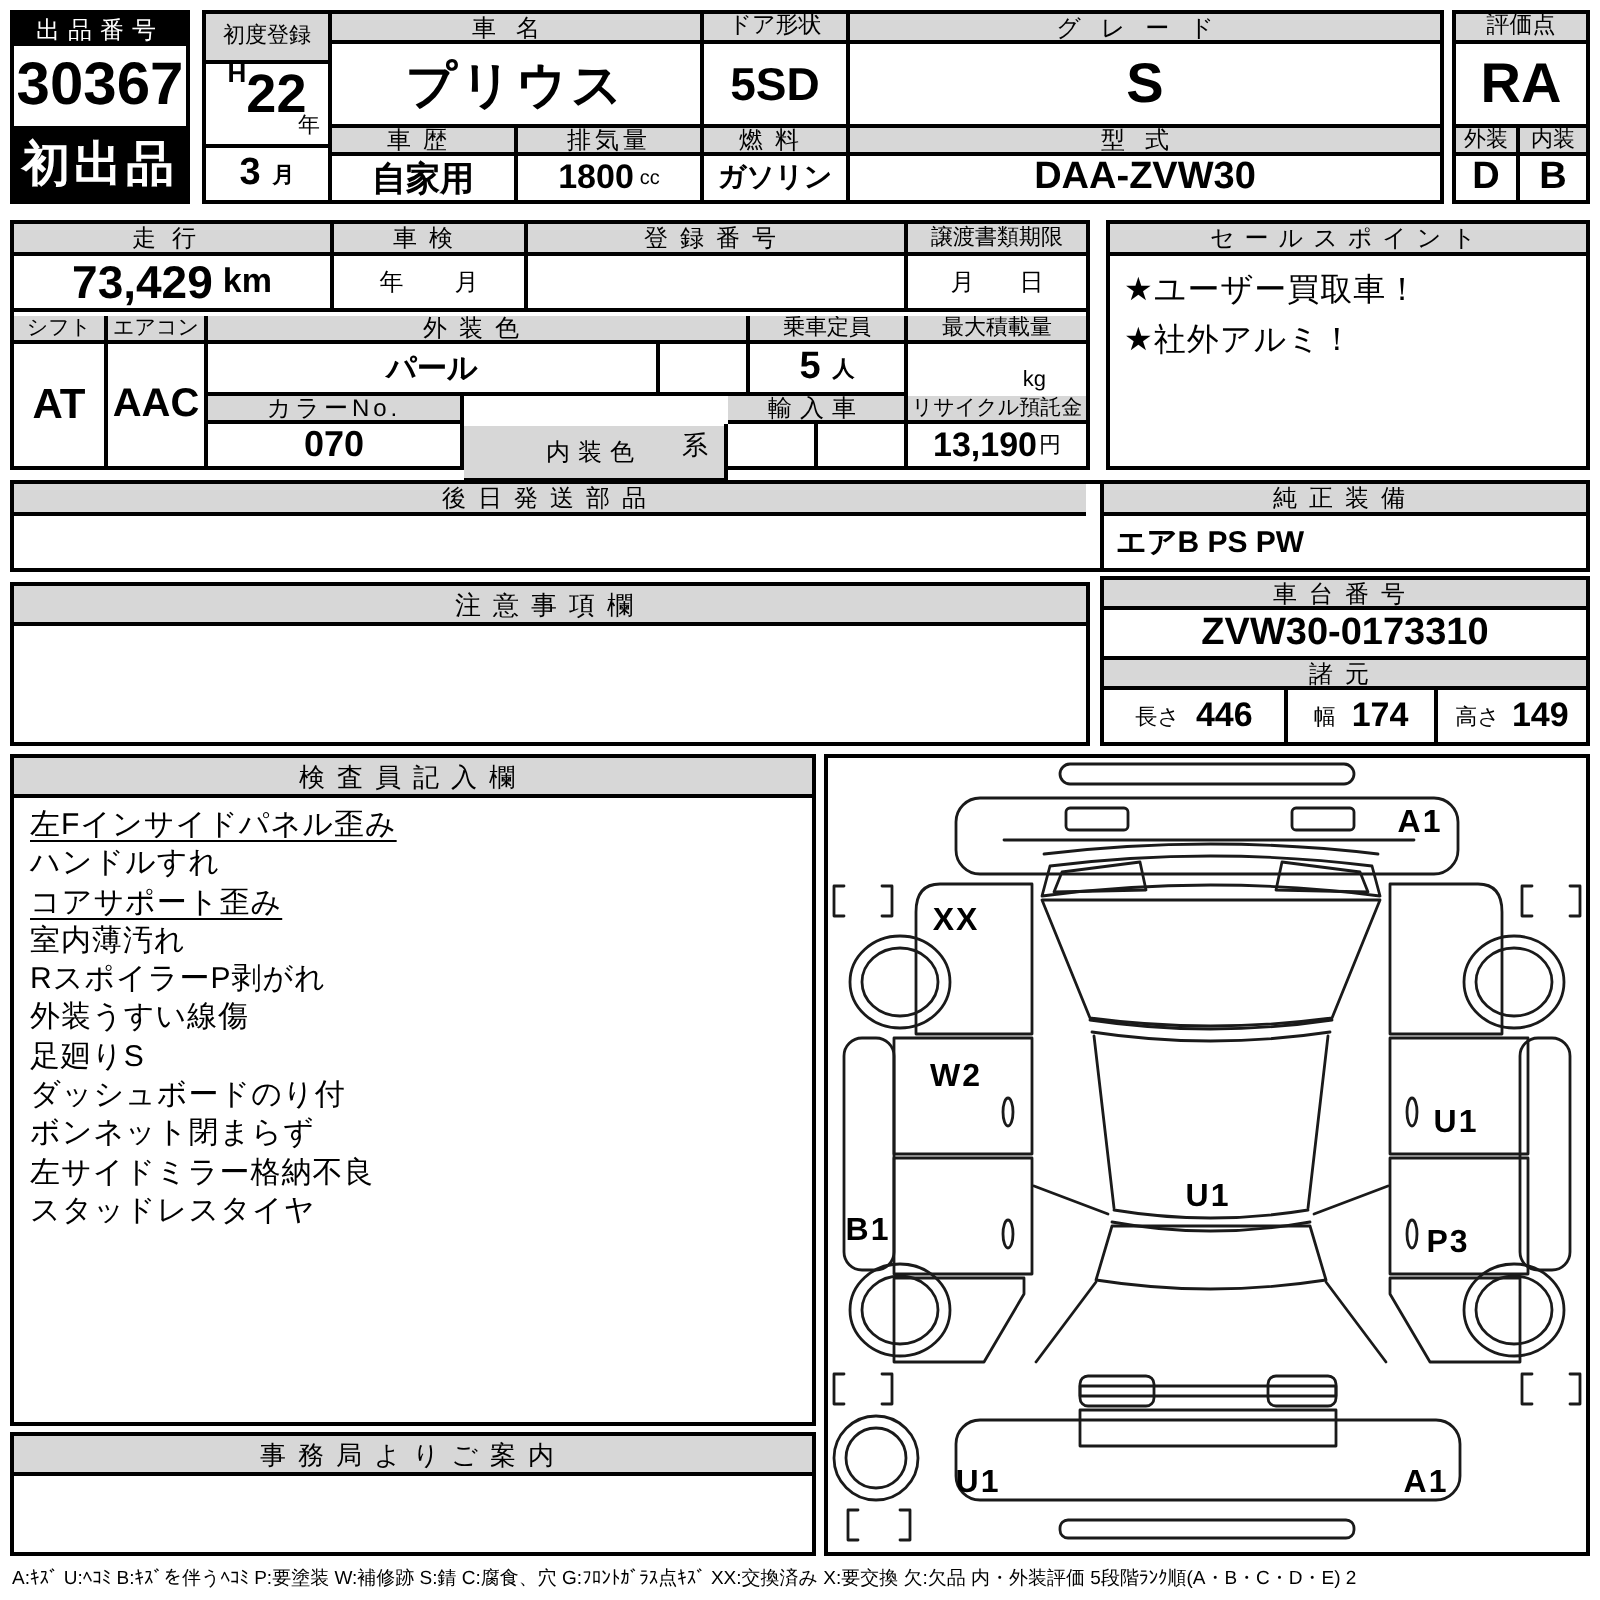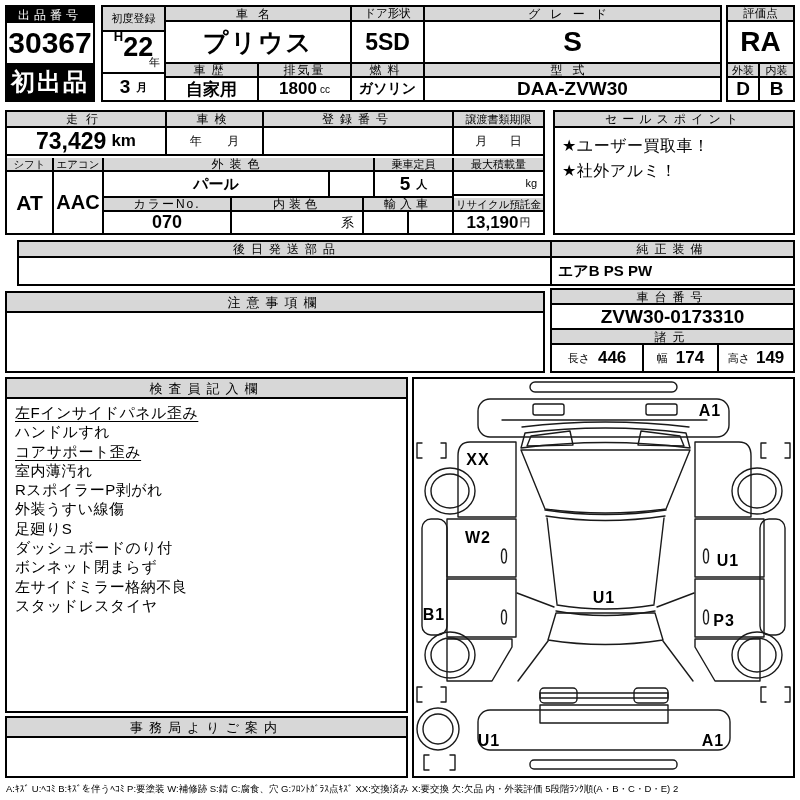--- a/index.html
+++ b/index.html
@@ -104,24 +104,24 @@
   <div class="cell hdr br bb ls6" style="left:97px;top:46px;width:271px;height:14px">外装色</div>
   <div class="cell hdr br bb" style="left:368px;top:46px;width:79px;height:14px;font-size:11px">乗車定員</div>
   <div class="cell hdr bb" style="left:447px;top:46px;width:89px;height:14px;font-size:11px">最大積載量</div>
 
   <div class="cell val br bb" style="left:97px;top:60px;width:226px;height:26px;font-size:15px">パール</div>
   <div class="cell br bb" style="left:323px;top:60px;width:45px;height:26px"></div>
   <div class="cell br bb" style="left:368px;top:60px;width:79px;height:26px">
     <span class="val" style="font-size:19px">5</span>
     <span class="unit">人</span>
   </div>
-  <div class="cell bb" style="left:447px;top:60px;width:89px;height:24px;justify-content:flex-end;padding-right:6px;font-size:11px">kg</div>
+  <div class="cell bb" style="left:447px;top:60px;width:89px;height:38px;justify-content:flex-end;padding-right:20px;font-size:11px">kg</div>
 
   <div class="cell hdr br bb ls2" style="left:97px;top:86px;width:128px;height:14px">カラーNo.</div>
-  <div class="cell hdr br bb ls4" style="left:225px;top:86px;width:132px;height:14px">内装色</div>
+  <div class="cell hdr br bb ls4" style="left:225px;top:101px;width:132px;height:28px">内装色</div>
   <div class="cell hdr br bb ls4" style="left:357px;top:86px;width:90px;height:14px">輸入車</div>
   <div class="cell hdr bb" style="left:447px;top:86px;width:89px;height:14px;font-size:10.5px">リサイクル預託金</div>
 
   <div class="cell val br" style="left:97px;top:100px;width:128px;height:21px;font-size:18px">070</div>
   <div class="cell br" style="left:225px;top:100px;width:132px;height:21px;justify-content:flex-end;padding-right:8px;font-size:13px">系</div>
   <div class="cell br" style="left:357px;top:100px;width:90px;height:21px">
     <div style="position:absolute;left:43px;top:0;bottom:0;border-left:2px solid #000"></div>
   </div>
   <div class="cell" style="left:447px;top:100px;width:89px;height:21px">
     <span class="val" style="font-size:17px">13,190</span>
@@ -130,21 +130,21 @@
 </div>
 
 <div class="box" style="left:553px;top:110px;width:242px;height:125px">
   <div class="cell hdr bb" style="left:0;top:0;width:238px;height:16px;letter-spacing:5px">セールスポイント</div>
   <div id="sales-points" style="position:absolute;left:0;top:16px;right:0;bottom:0;padding:5px 7px">
       <div class="sales-line">★ユーザー買取車！</div>
       <div class="sales-line">★社外アルミ！</div>
     </div>
 </div>
 
-<div class="box" style="left:17px;top:240px;width:604px;height:46px">
+<div class="box" style="left:5px;top:240px;width:604px;height:46px">
   <div class="cell hdr bb ls6" style="left:0;top:0;width:536px;height:16px">後日発送部品</div>
   <div class="cell" style="left:0;top:16px;width:536px;height:26px"></div>
 </div>
 
 <div class="box" style="left:550px;top:240px;width:245px;height:46px">
   <div class="cell hdr bb ls6" style="left:0;top:0;width:241px;height:16px">純正装備</div>
   <div class="cell val" style="left:0;top:16px;width:241px;height:26px;justify-content:flex-start;padding-left:6px;font-size:15px">エアB PS PW</div>
 </div>
 
 <div class="box" style="left:5px;top:291px;width:540px;height:82px">

